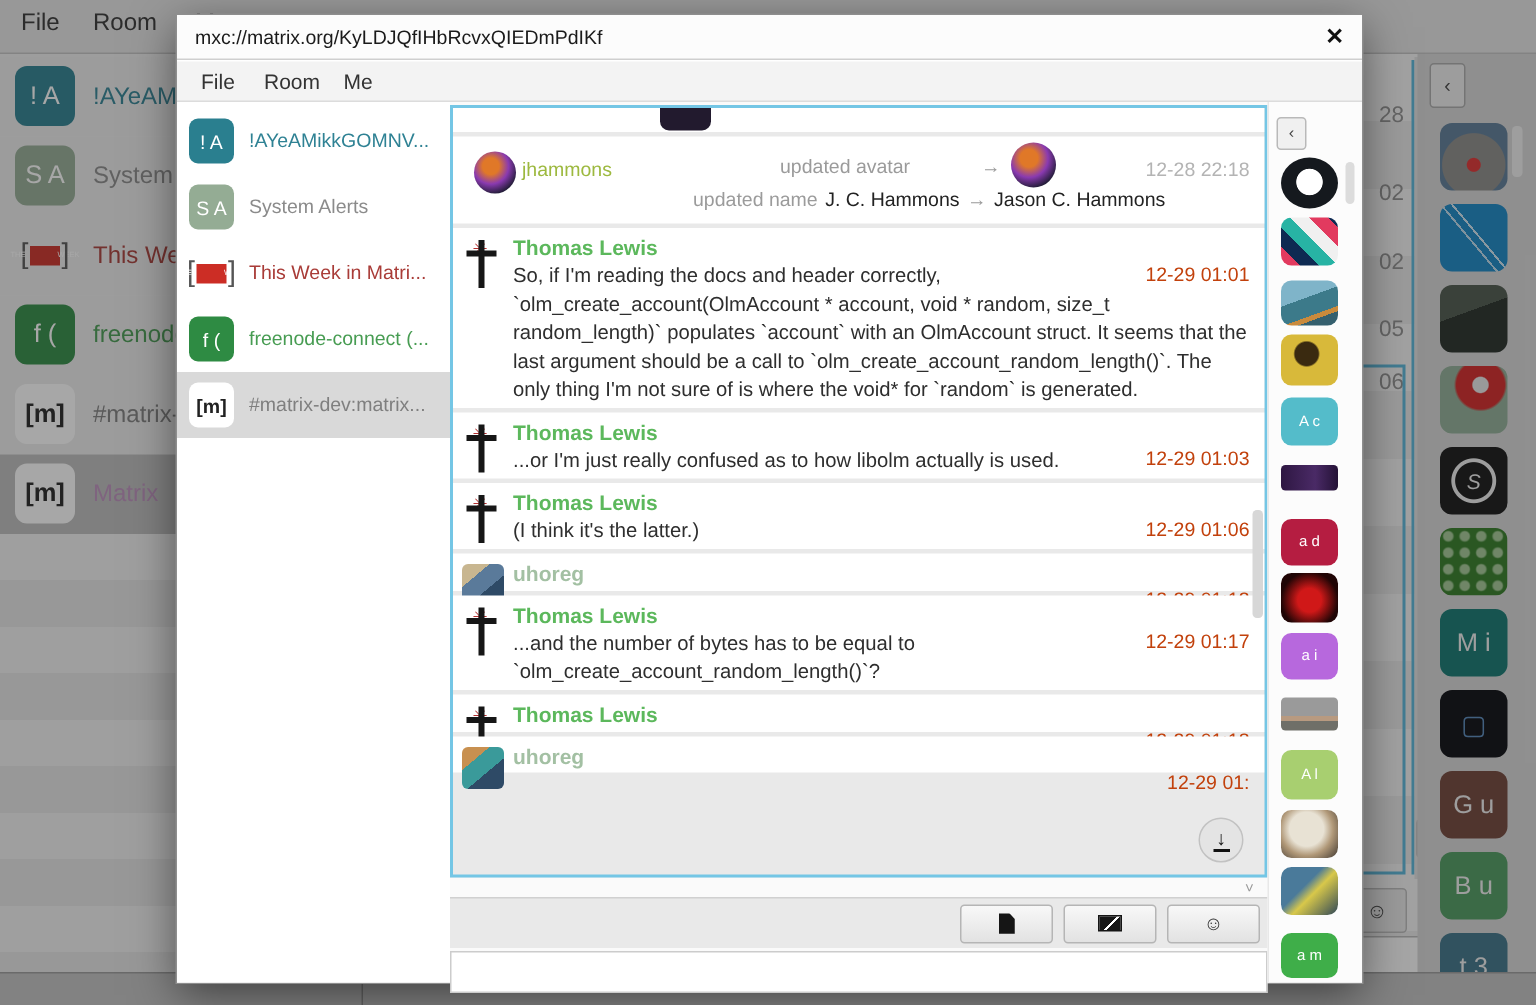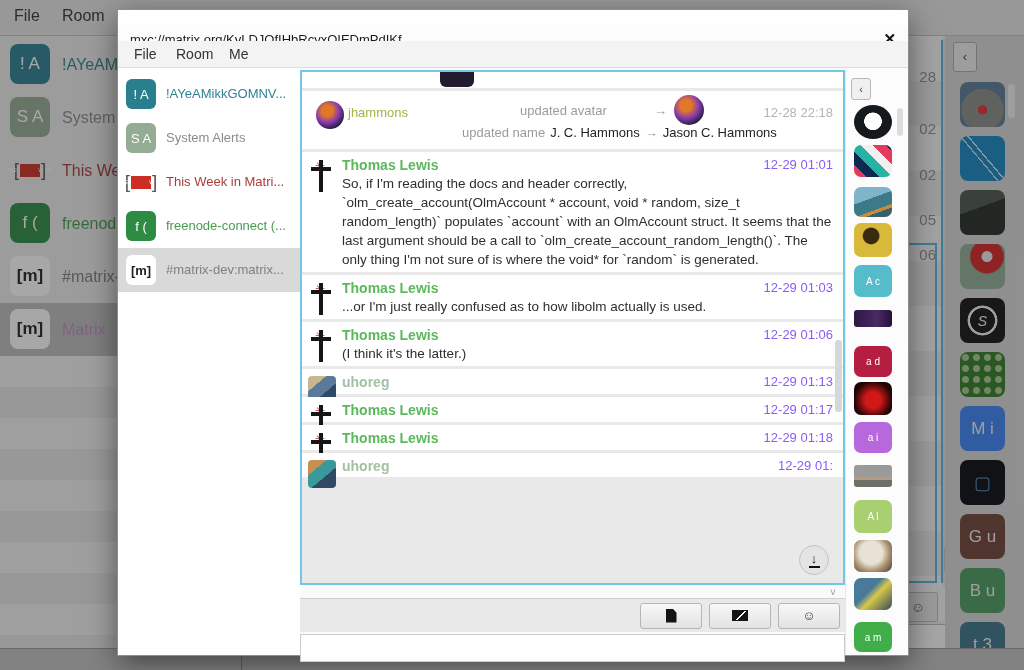--- a/index.html
+++ b/index.html
@@ -40,21 +40,21 @@
             display:flex; align-items:center; justify-content:center; color:#f0f0f0; font-size:17px; white-space:pre; }
   .bg-mempill { position:absolute; left:1008px; top:84px; width:7px; height:34px; background:#f0f0f0; border-radius:3px; }
   .bg-bottombar { position:absolute; left:0; top:648px; width:1024px; height:22px; background:#c2c2c2; border-top:1px solid #9a9a9a; }
   .bg-seam { position:absolute; left:241px; top:648px; width:1px; height:22px; background:#8d8d8d; }
 
   #dim { position:absolute; inset:0; background:rgba(35,35,35,0.40); z-index:5; }
 
   
   #modal { position:absolute; left:118px; top:10px; width:790px; height:645px; background:#fff; z-index:10;
            box-shadow:0 0 0 1px #8e8e8e, 0 8px 28px rgba(0,0,0,0.5); }
-  .m-titlebar { position:absolute; left:0; top:0; width:100%; height:30px; background:#fcfcfc; border-bottom:1px solid #cfcfcf;margin-top:15px; }
+  .m-titlebar { position:absolute; left:0; top:0; width:100%; height:30px; background:#fcfcfc; border-bottom:1px solid #cfcfcf; }
   .m-title { position:absolute; left:12px; top:7px; font-size:13px; color:#1a1a1a; }
   .m-close { position:absolute; right:12px; top:5px; font-size:15px; font-weight:bold; color:#111; cursor:pointer; }
   .m-menubar { position:absolute; left:0; top:31px; width:100%; height:27px; background:#f3f3f3; border-bottom:1px solid #dcdcdc; }
   .m-menubar .mi { position:absolute; top:5px; font-size:14px; color:#333; }
   .m-body { position:absolute; left:0; top:58px; width:790px; height:587px; background:#fafafa; }
 
   
   .m-roomlist { position:absolute; left:0; top:0; width:182px; height:587px; background:#fff; }
   .m-room { position:absolute; left:0; width:182px; height:44px; }
   .m-room.sel { background:#d9d9d9; }
@@ -78,21 +78,21 @@
   .tl-event .name { position:absolute; left:46px; top:14px; }
   .tl-event .action { position:absolute; left:218px; top:12px; color:#9b9b9b; }
   .tl-event .arrow { position:absolute; left:352px; top:12px; color:#9b9b9b; }
   .tl-event .time { position:absolute; right:10px; top:14px; color:#b4b4b4; }
   .tl-event .line2 { position:absolute; left:160px; top:34px; display:flex; gap:5px; white-space:nowrap; }
   .tl-event .line2 .gray { color:#9b9b9b; }
   .tl-event .line2 .dark { color:#222; }
 
   .tl-row { position:relative; background:#fff; margin-bottom:3px; padding:4px 10px 3px 40px; }
   .tl-row .name { font-size:14px; line-height:18px;font-weight:bold; }
-  .tl-row .time { position:absolute; right:10px; top:5px; font-size:13px; color:#8b5cf6; }
+  .tl-row .time { position:absolute; right:10px; top:23px; font-size:13px; color:#c2410c; }
   .tl-row .text { font-size:13.5px; line-height:19px; color:#2e2e2e; }
   .tl-row .pav { position:absolute; left:6px; top:7px; width:28px; height:28px; border-radius:4px; }
 
   .cross { position:absolute; left:6px; top:6px; width:26px; height:36px; }
   .cross .star { position:absolute; left:7px; top:1px; font-size:12px; color:#b53030; }
   .cross .v { position:absolute; left:11px; top:2px; width:4px; height:32px; background:#161616; }
   .cross .h { position:absolute; left:3px; top:9px; width:20px; height:4px; background:#161616; }
 
   .scrollbtn { position:absolute; right:14px; bottom:8px; width:30px; height:30px; border-radius:50%;
                background:rgba(228,228,228,0.95); border:1px solid #c2c2c2; display:flex; flex-direction:column;
@@ -181,21 +181,21 @@
     <div class="bg-compose"></div>
 
     <div class="bg-memcol"></div>
     <div class="bg-collapse">‹</div>
     <div class="bg-mem" style="top: 82px; background: radial-gradient(circle at 50% 62%, rgb(224, 48, 48) 0px, rgb(224, 48, 48) 12%, rgb(138, 138, 136) 14%, rgb(138, 138, 136) 58%, rgb(90, 122, 150) 60%);"></div>
     <div class="bg-mem" style="top: 136px; background: linear-gradient(50deg, rgb(21, 133, 197) 45%, rgb(188, 220, 239) 45%, rgb(188, 220, 239) 47%, rgb(21, 133, 197) 47%, rgb(21, 133, 197) 54%, rgb(207, 230, 244) 54%, rgb(207, 230, 244) 56%, rgb(21, 133, 197) 56%);"></div>
     <div class="bg-mem" style="top: 190px; background: linear-gradient(160deg, rgb(74, 85, 74) 0px, rgb(74, 85, 74) 40%, rgb(34, 42, 36) 40%);"></div>
     <div class="bg-mem" style="top: 244px; background: radial-gradient(circle at 60% 28%, rgb(232, 232, 232) 0px, rgb(232, 232, 232) 12%, rgb(212, 36, 36) 14%, rgb(212, 36, 36) 38%, rgb(143, 174, 150) 42%);"></div>
     <div class="bg-mem" style="top: 298px; font-style: italic; font-size: 14px; background: radial-gradient(circle, rgb(17, 17, 17) 0px, rgb(17, 17, 17) 38%, rgb(238, 238, 238) 40%, rgb(238, 238, 238) 46%, rgb(17, 17, 17) 48%);">S</div>
     <div class="bg-mem" style="top: 352px; background: radial-gradient(circle, rgb(163, 201, 149) 0px, rgb(163, 201, 149) 3px, transparent 4px) 0px 0px / 11px 11px rgb(47, 122, 34);"></div>
-    <div class="bg-mem" style="top: 406px; background: #3b82f6;">M i</div>
+    <div class="bg-mem" style="top: 406px; background: #0f766e;">M i</div>
     <div class="bg-mem" style="top: 460px; color: rgb(85, 136, 187); font-size: 18px; background: rgb(6, 7, 12);">▢</div>
     <div class="bg-mem" style="top: 514px; background: rgb(110, 65, 54);">G u</div>
     <div class="bg-mem" style="top: 568px; background: rgb(76, 154, 94);">B u</div>
     <div class="bg-mem" style="top: 622px; background: rgb(59, 114, 135);">t 3</div>
     <div class="bg-mempill"></div>
 
     <div class="bg-bottombar"></div>
     <div class="bg-seam"></div>
   </div>
 
@@ -299,20 +299,21 @@
         </div>
 
         <div class="tl-row">
           <span class="cross">
               <span class="star">✳</span>
               <span class="v"></span>
               <span class="h"></span>
             </span>
           <div class="name" style="color: rgb(92, 184, 92);">Thomas Lewis</div>
           <span class="time">12-29 01:17</span>
+          <div class="text">...and the number of bytes has to be equal to `olm_create_account_random_length()`?</div>
         </div>
 
         <div class="tl-row">
           <span class="cross">
               <span class="star">✳</span>
               <span class="v"></span>
               <span class="h"></span>
             </span>
           <div class="name" style="color: rgb(92, 184, 92);">Thomas Lewis</div>
           <span class="time">12-29 01:18</span>

